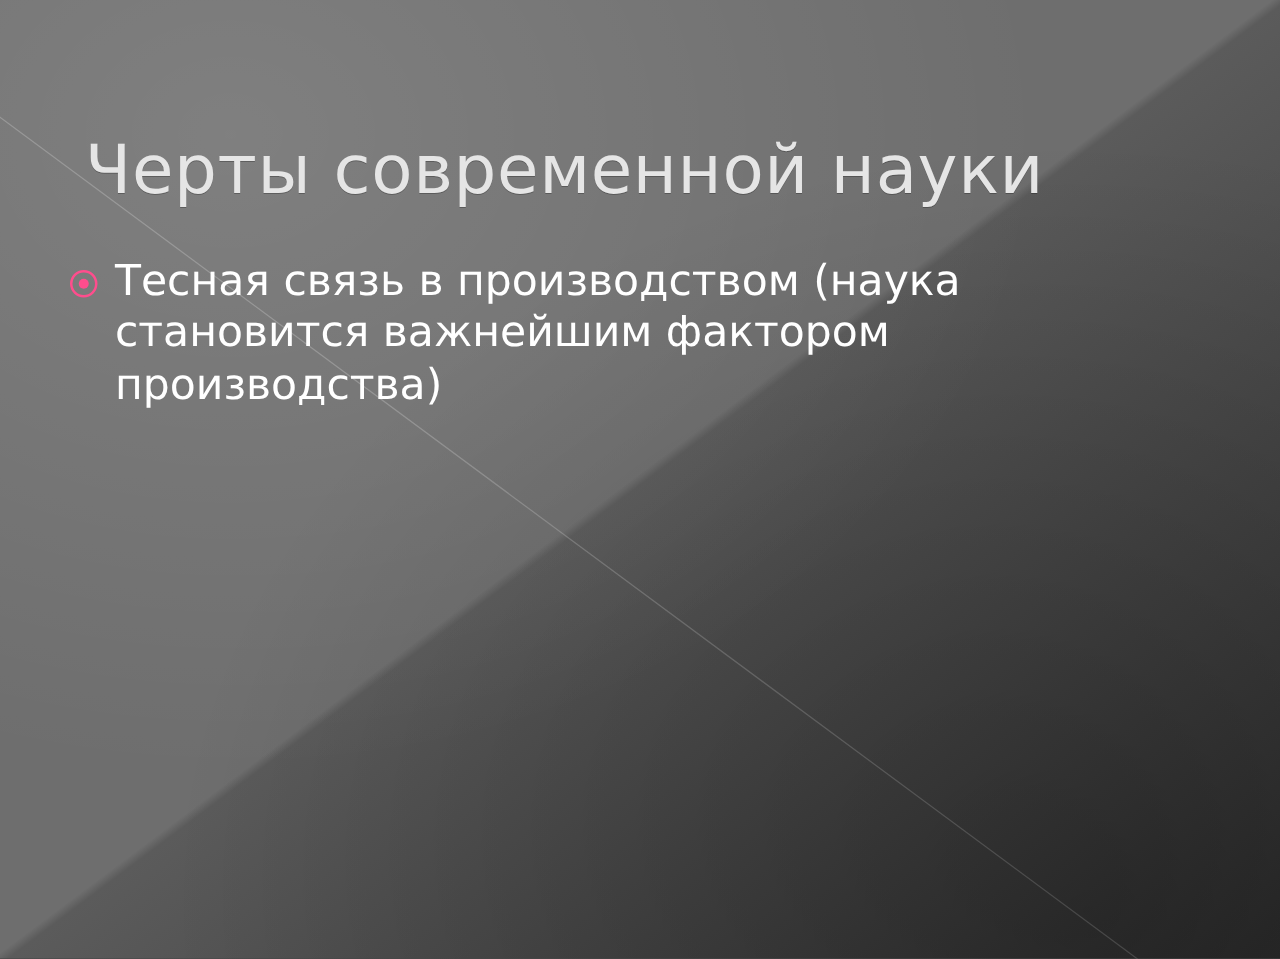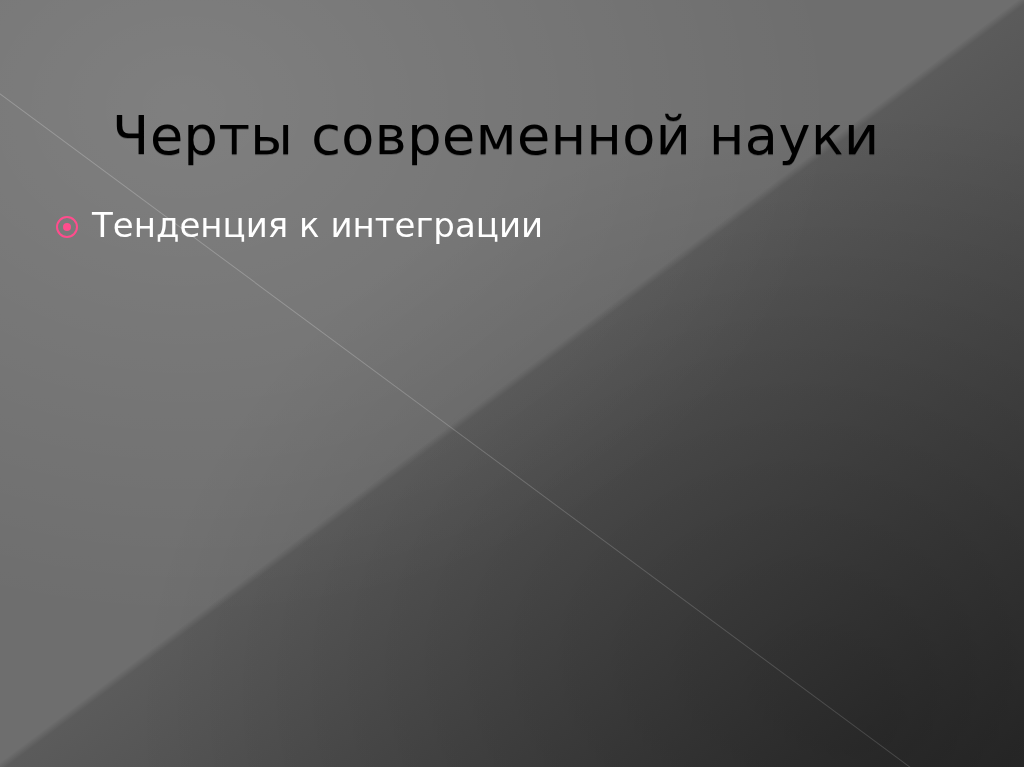--- a/index.html
+++ b/index.html
@@ -46,25 +46,24 @@
   }
   .content {
     position: relative;
     z-index: 2;
     width: 100%;
     height: 100%;
     box-sizing: border-box;
   }
   .title {
     position: absolute;
-    left: 56px;
+    left: 68px;
     top: 72px;
     width: 880px;
-    text-align: center;
-    color: #000000;
+    color: #e5e5e5;
     font-size: 54px;
     line-height: 1.05;
     font-weight: normal;
     letter-spacing: 0.5px;
     text-shadow: 0 1px 0 rgba(0,0,0,0.25);
   }
   .bullets {
     position: absolute;
     left: 56px;
     top: 205px;
@@ -115,17 +114,17 @@
   <div class="slide-bg">
     <div class="diag-line"></div>
   </div>
 
   <div class="content">
     <h1 class="title">Черты современной науки</h1>
 
     <ul class="bullets">
       <li class="bullet">
         <span class="bullet-marker"></span>
-        <span class="bullet-text">Тенденция к интеграции</span>
+        <span class="bullet-text">Тесная связь в производством (наука становится важнейшим фактором производства)</span>
       </li>
     </ul>
   </div>
 </div>
 
 </body></html>

